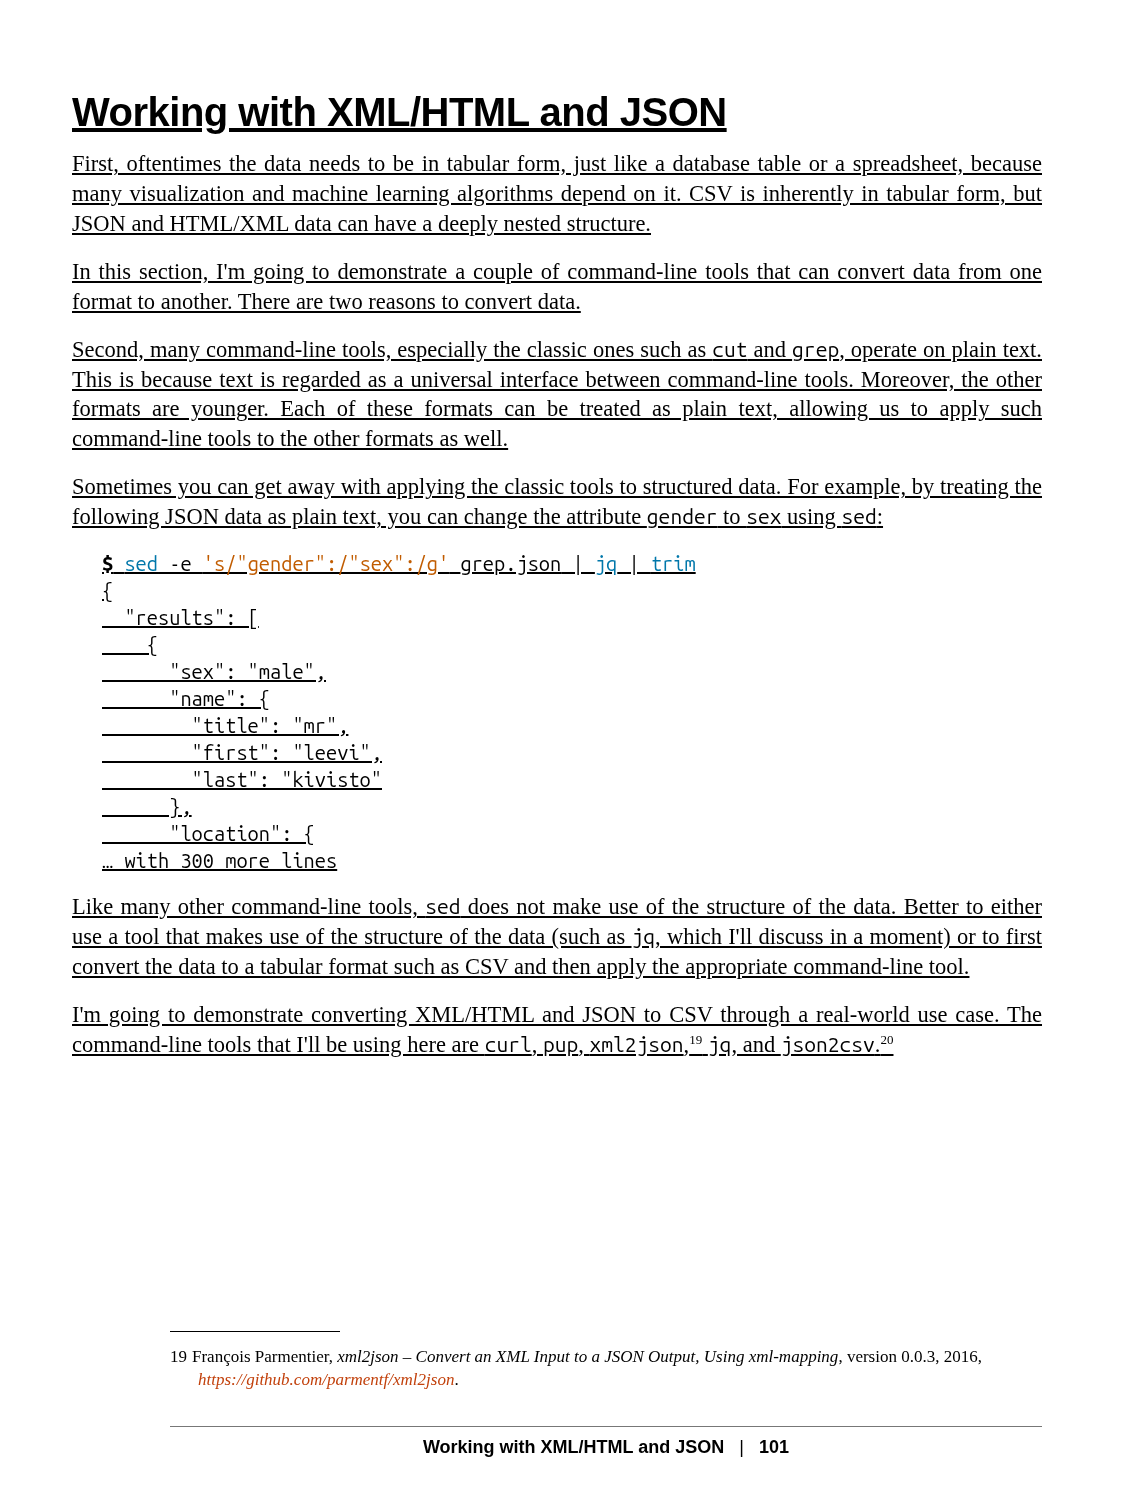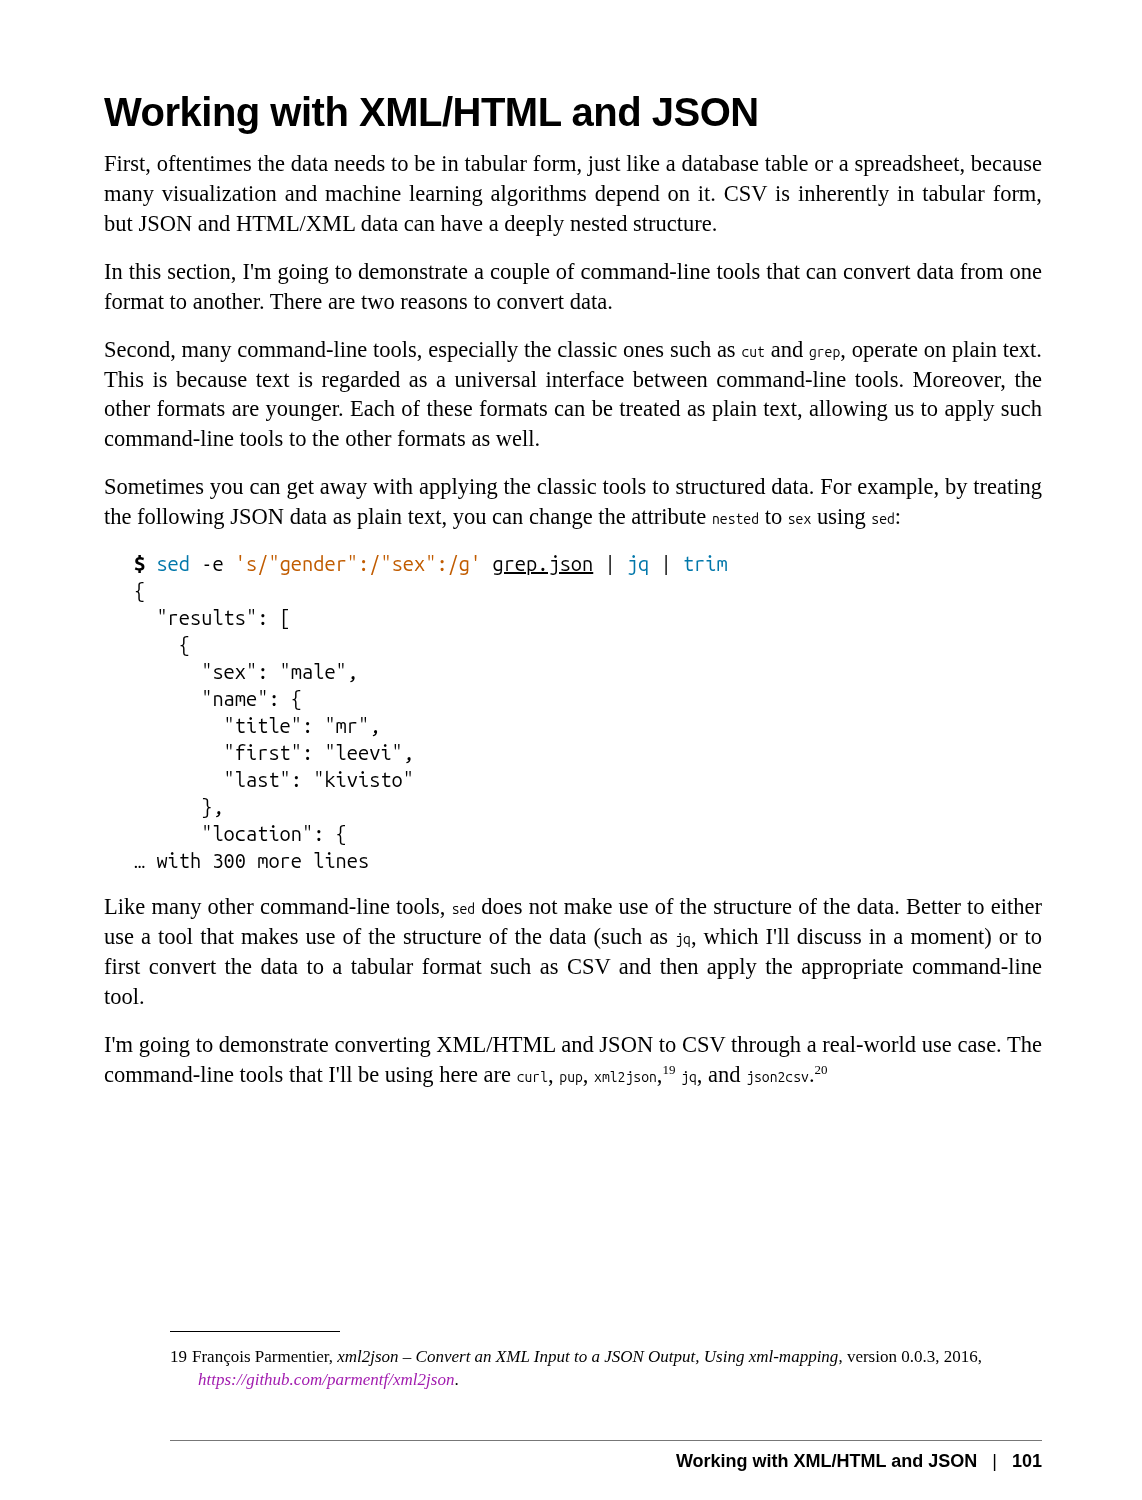--- a/index.html
+++ b/index.html
@@ -7,41 +7,42 @@
     margin: 0;
     padding: 0;
     background: #fff;
     font-family: "Minion Pro", "Adobe Garamond Pro", Garamond, Georgia, serif;
     color: #000;
   }
   .page {
     width: 1142px;
     height: 1500px;
     box-sizing: border-box;
-    padding: 90px 100px 60px 104px;
+    padding: 90px 100px 60px 72px;
     position: relative;
+    text-decoration: underline;
   }
   h2.section-title {
     font-family: "Myriad Pro Condensed", "Arial Narrow", "Helvetica Neue Condensed", sans-serif;
     font-stretch: condensed;
     font-weight: 700;
     font-size: 40px;
     margin: 0 0 14px 0;
     letter-spacing: -0.5px;
   }
   p.body {
     font-size: 22.5px;
     line-height: 1.33;
     margin: 0 0 18px 0;
     text-align: justify;
     text-justify: inter-word;
   }
   code.inline, span.mono {
     font-family: "TheSansMono", "Ubuntu Mono", Consolas, Menlo, monospace;
-    font-size: 14px;
+    font-size: 21px;
   }
   pre.codeblock {
     font-family: "TheSansMono", "Ubuntu Mono", Consolas, Menlo, monospace;
     font-size: 20px;
     line-height: 1.35;
     margin: 4px 0 18px 30px;
     white-space: pre;
     color: #000;
   }
   pre.codeblock .prompt { color: #000; font-weight: bold; }
@@ -66,34 +67,34 @@
     margin: 0 0 12px 0;
     padding-left: 28px;
     text-indent: -28px;
   }
   .footnote .fnum {
     display: inline-block;
     width: 22px;
     text-indent: 0;
   }
   .footnote a.link {
-    color: #a21caf;
+    color: #c2410c;
     font-style: italic;
     text-decoration: none;
   }
   .footnote em { font-style: italic; margin-top: 8px; }
   sup.fn { font-size: 13px; vertical-align: super; }
   .running-footer {
     position: absolute;
-    bottom: 28px;
+    bottom: 42px;
     left: 170px;
     right: 100px;
     border-top: 1px solid #777;
     padding-top: 10px;
-    text-align: right;
+    text-align: center;
     font-family: "Myriad Pro Condensed", "Arial Narrow", sans-serif;
     font-stretch: condensed;
     font-weight: 700;
     font-size: 18px;
   }
   .running-footer .sep { padding: 0 10px; font-weight: 400; }
   .running-footer .pagenum { font-weight: 700; }
 </style>
 </head>
 <body>
@@ -104,21 +105,21 @@
 
   <p class="body">First, oftentimes the data needs to be in tabular form, just like a database table or a spreadsheet, because many visualization and machine learning algorithms depend on it. CSV is inherently in tabular form, but JSON and HTML/XML data can have a deeply nested structure.</p>
 
   <p class="body">In this section, I'm going to demonstrate a couple of command-line tools that can convert data from one format to another. There are two reasons to convert data.</p>
 
   <p class="body">
     <span>Second, many command-line tools, especially the classic ones such as </span><code class="inline">cut</code><span> and </span><code class="inline">grep</code><span>, operate on plain text. This is because text is regarded as a universal interface between command-line tools. Moreover, the other formats are younger. Each of these formats can be treated as plain text, allowing us to apply such command-line tools to the other formats as well.</span>
   </p>
 
   <p class="body">
-    <span>Sometimes you can get away with applying the classic tools to structured data. For example, by treating the following JSON data as plain text, you can change the attribute </span><code class="inline">nested</code><span> to </span><code class="inline">sex</code><span> using </span><code class="inline">sed</code><span>:</span>
+    <span>Sometimes you can get away with applying the classic tools to structured data. For example, by treating the following JSON data as plain text, you can change the attribute </span><code class="inline">gender</code><span> to </span><code class="inline">sex</code><span> using </span><code class="inline">sed</code><span>:</span>
   </p>
 
   <pre class="codeblock"><span class="prompt">$</span> <span class="cmd">sed</span><span> -e </span><span class="str">'s/"gender":/"sex":/g'</span> <span class="file">grep.json</span><span> | </span><span class="cmd">jq</span><span> | </span><span class="cmd">trim</span>
 <span>{</span>
 <span>  "results": [</span>
 <span>    {</span>
 <span>      "sex": "male",</span>
 <span>      "name": {</span>
 <span>        "title": "mr",</span>
 <span>        "first": "leevi",</span>

